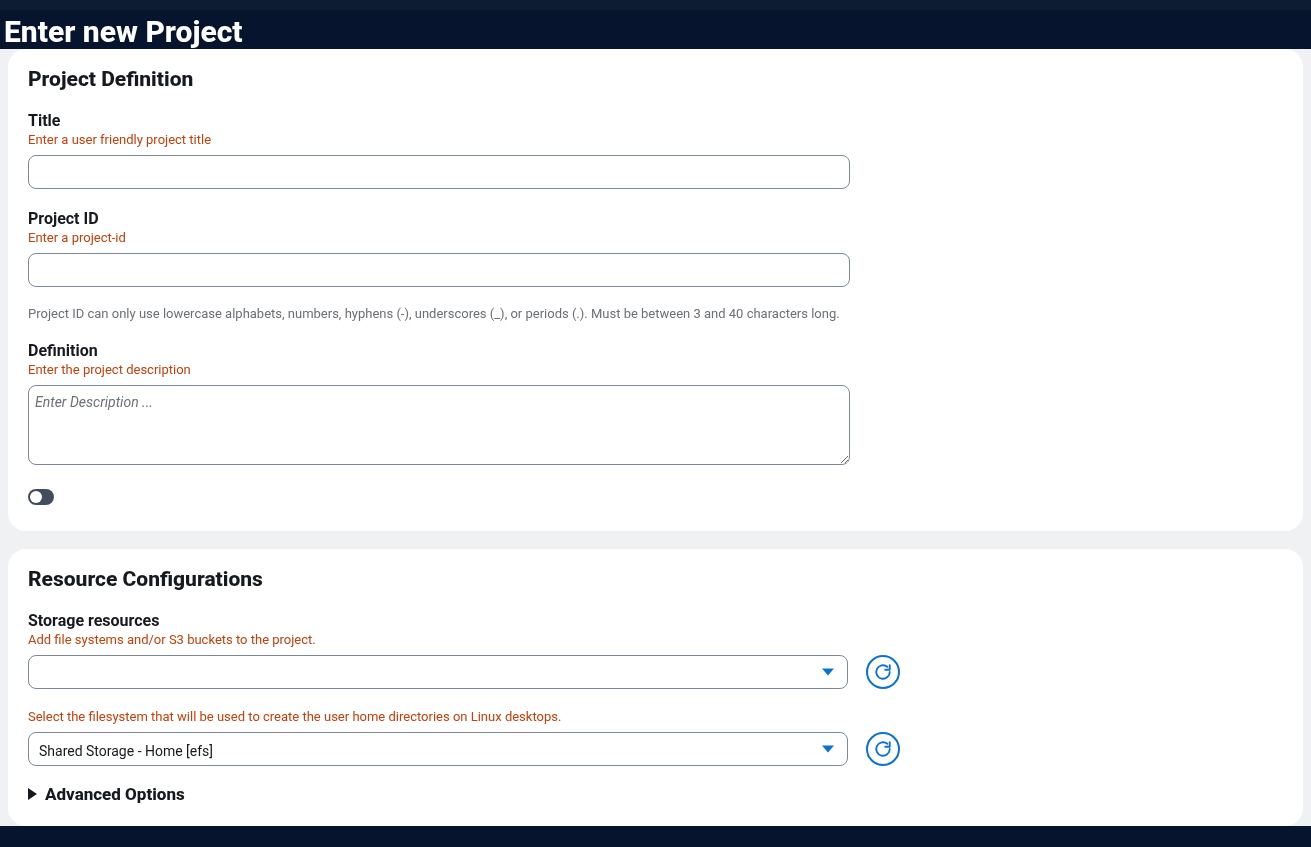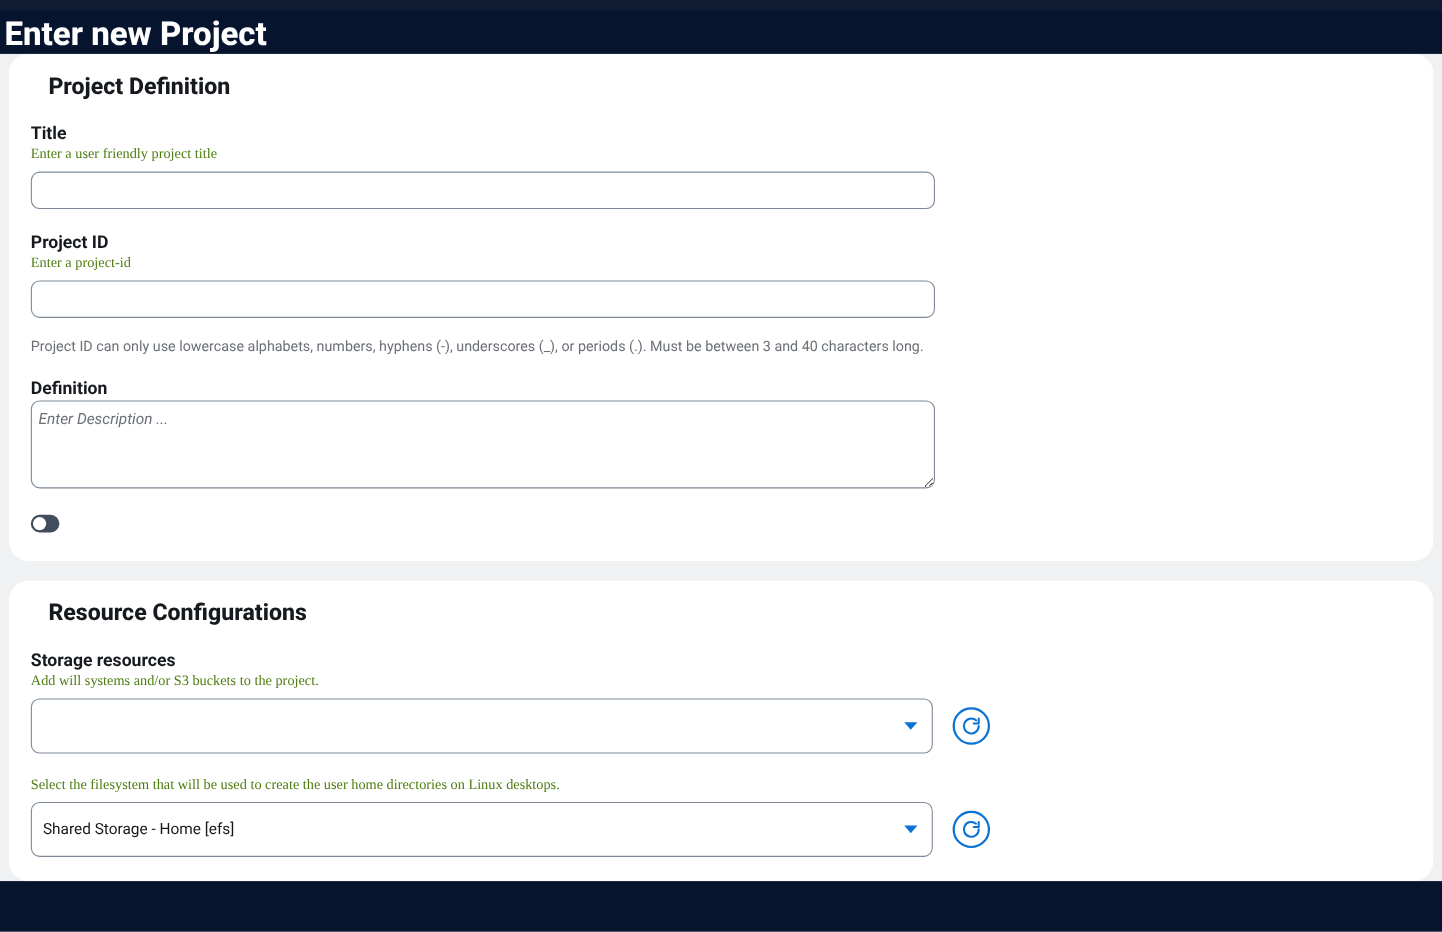--- a/index.html
+++ b/index.html
@@ -33,35 +33,33 @@
       position: relative;
       box-shadow: none;
     }
     .card:first-child { margin-top: 0; }
 
     .section-title {
       font-size: 21px;
       font-weight: 800;
       margin-bottom: 20px;
       color: #16191d;
-      margin-left: 16px;
     }
 
     .field-block { margin-bottom: 20px; max-width: 822px; }
     .field-label {
       font-size: 16px;
       font-weight: 700;
       color: #16191d;
       margin-bottom: 2px;
     }
     .field-hint {
       font-size: 13px;
-      color: #4d7c0f;
+      color: #c2410c;
       margin-bottom: 8px;
-      font-family: Liberation Serif, serif;
     }
     .field-help-below {
       font-size: 13px;
       color: #6b6f76;
       margin-top: 19px;
     }
     .text-input, .text-area, .select-box {
       width: 100%;
       border: 1px solid #7d8998;
       border-radius: 8px;
@@ -94,23 +92,23 @@
       width: 12px; height: 12px;
       background: #fff; border-radius: 50%;
     }
 
     .row-flex {
       display: flex; align-items: center; gap: 18px;
       max-width: 900px;
     }
     .select-wrap { flex: 0 0 auto; width: 820px; position: relative; }
     .select-box {
-      height: 50px;
+      height: 34px;
       padding-right: 36px;
-      display: flex; align-items: center;
+      display: flex; align-items: flex-end;
       cursor: pointer;
     }
     .select-value { color: #16191d; font-size: 14px; }
     .caret {
       position: absolute; right: 14px; top: 50%; transform: translateY(-50%);
       width: 0; height: 0;
       border-left: 6px solid transparent;
       border-right: 6px solid transparent;
       border-top: 7px solid #0972d3;
       pointer-events: none;
@@ -161,34 +159,35 @@
 
     <div class="field-block">
       <div class="field-label">Project ID</div>
       <div class="field-hint">Enter a project-id</div>
       <input class="text-input" value="" style="">
       <div class="field-help-below">Project ID can only use lowercase alphabets, numbers, hyphens (-), underscores (_), or periods (.). Must be between 3 and 40 characters long.</div>
     </div>
 
     <div class="field-block">
       <div class="field-label">Definition</div>
+      <div class="field-hint">Enter the project description</div>
       <textarea class="text-area" placeholder="Enter Description ..." style=""></textarea>
     </div>
 
     <div class="toggle">
       <div class="toggle-knob"></div>
     </div>
   </div>
 
   <div class="card">
     <div class="section-title">Resource Configurations</div>
 
     <div class="field-block" style="max-width:none;">
       <div class="field-label">Storage resources</div>
-      <div class="field-hint">Add will systems and/or S3 buckets to the project.</div>
+      <div class="field-hint">Add file systems and/or S3 buckets to the project.</div>
       <div class="row-flex">
         <div class="select-wrap">
           <div class="select-box">
             <span class="select-value"></span>
           </div>
           <div class="caret"></div>
         </div>
         <button class="refresh-btn">
           <svg width="18" height="18" viewBox="0 0 24 24" fill="none" stroke="#0972d3" stroke-width="2.5" stroke-linecap="round" stroke-linejoin="round">
             <path d="M21 12a9 9 0 1 1-3.2-6.9"></path>
@@ -209,15 +208,19 @@
         </div>
         <button class="refresh-btn">
           <svg width="18" height="18" viewBox="0 0 24 24" fill="none" stroke="#0972d3" stroke-width="2.5" stroke-linecap="round" stroke-linejoin="round">
             <path d="M21 12a9 9 0 1 1-3.2-6.9"></path>
             <polyline points="21 3 21 9 15 9"></polyline>
           </svg>
         </button>
       </div>
     </div>
 
+    <div class="advanced-row">
+      <div class="adv-caret"></div>
+      <div class="adv-label">Advanced Options</div>
+    </div>
   </div>
 
 </div>
 
 </body></html>

